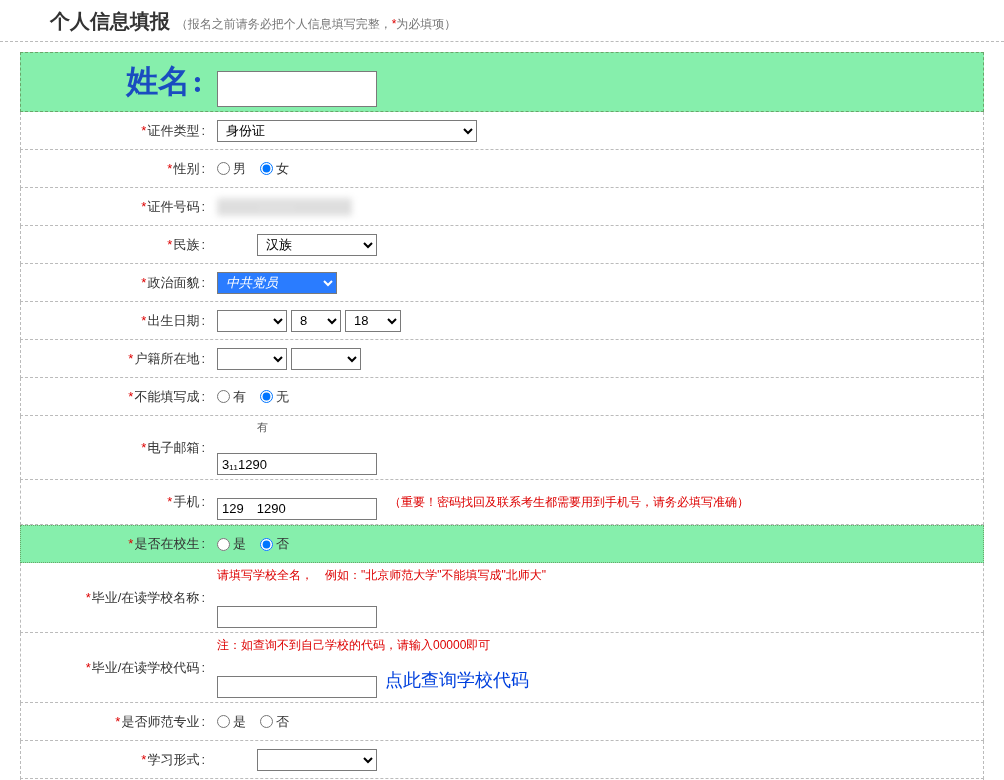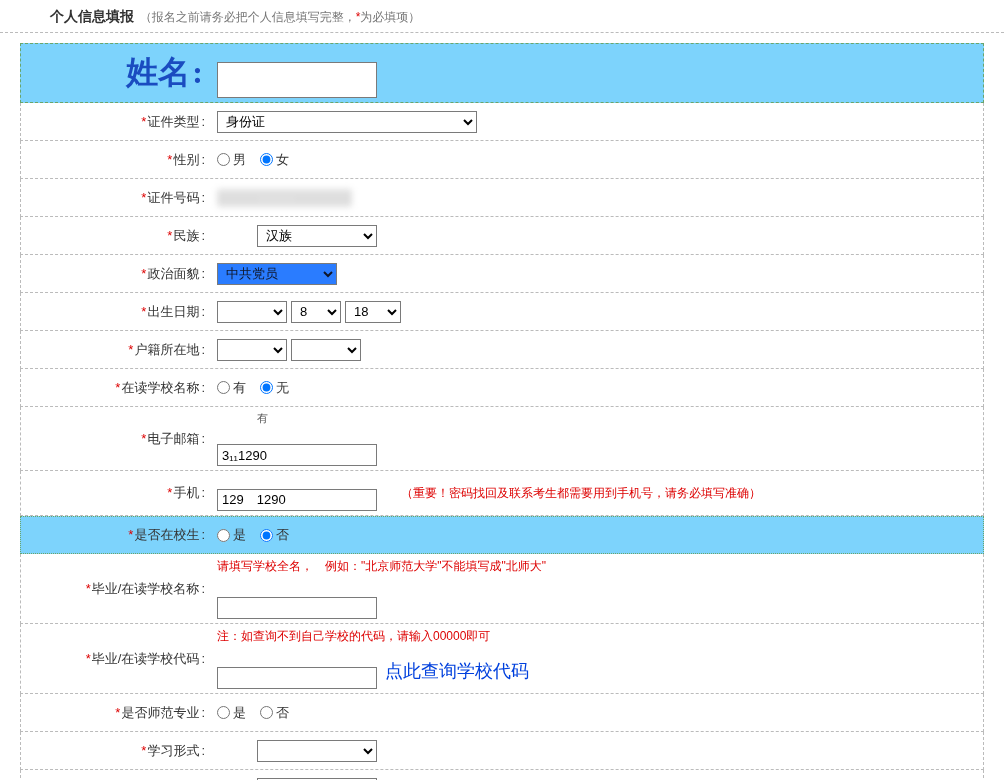--- a/index.html
+++ b/index.html
@@ -10,42 +10,42 @@
     color: #333;
     background: #fff;
     width: 1004px;
   }
   .page-title {
     padding: 8px 0 6px 50px;
     border-bottom: 1px dashed #bbb;
   }
   .page-title .main {
     font-weight: bold;
-    font-size: 14px;
+    font-size: 20px;
   }
   .page-title .sub {
     font-size: 12px;
     color: #777;
     margin-left: 2px;
   }
   .page-title .star { color: #d00; }
   .form-area { position: relative; padding-top: 10px; }
   .row {
     position: relative;
     margin: 0 20px;
     border: 1px dashed #bbb;
     border-top: none;
     border-bottom: 1px dashed #bbb;
     background: #fff;
     display: flex;
     align-items: center;
     min-height: 38px;
   }
   .row + .row { margin-top: 0; }
-  .row.highlight { background: #7dd3fc; border: 1px dashed #6aa56a; }
+  .row.highlight { background: #86efac; border: 1px dashed #6aa56a; }
   .row.name-row { min-height: 60px; border: 1px dashed #6aa56a; }
   .row.isstudent { border: 1px dotted #6aa56a; }
   .label {
     width: 190px;
     text-align: right;
     padding-right: 4px;
     color: #333;
     flex-shrink: 0;
   }
   .label .req { color: #d00; margin-right: 1px; }
@@ -71,24 +71,24 @@
     font-size: 13px;
     border: 1px solid #7a7a7a;
     background: #fff;
     height: 22px;
     padding: 1px 4px;
   }
   .green-input { background: #d7ecd7; margin-top: 14px; }
   select.wide { width: 260px; }
   select.short { width: 70px; }
   select.mid { width: 120px; margin-left: 40px; }
-  select.blue-sel { background: #2a7cff; color: #0f172a; width: 120px; }
+  select.blue-sel { background: #2a7cff; color: #ffffff; width: 120px; font-style: italic; }
   .radio-wrap { display: inline-flex; align-items: center; margin-right: 10px; }
   .radio-wrap input { margin: 0 3px 0 0; }
-  .note-red { color: #d00; font-size: 12px; margin-left: 20px; }
+  .note-red { color: #d00; font-size: 12px; margin-left: 8px; }
   .note-blue { color: #0040dd; font-size: 18px; margin-left: 8px; cursor: pointer; }
   .annot {
     position: absolute;
     color: #d00;
     font-size: 14px;
     font-family: SimSun, serif;
     pointer-events: none;
   }
   .annot1 { left: 410px; top: 36px; }
   .annot2 { left: 500px; top: 360px; }
@@ -196,21 +196,21 @@
   <svg class="arrow" width="220" height="60">
     <defs>
         <marker id="ah" markerWidth="10" markerHeight="10" refX="8" refY="3" orient="auto">
           <path d="M0,0 L9,3 L0,6 Z" fill="#d00"></path>
         </marker>
       </defs>
     <line x1="20" y1="50" x2="200" y2="14" stroke="#d00" stroke-width="2" marker-end="url(#ah)"></line>
   </svg>
 
   <div class="row">
-    <div class="label"><span class="req">*</span><span>在读学校名称</span><span class="colon">:</span></div>
+    <div class="label"><span class="req">*</span><span>不能填写成</span><span class="colon">:</span></div>
     <div class="value">
       <label class="radio-wrap">
           <input type="radio" name="r" style=""> 
           <span>有</span>
         </label>
       <label class="radio-wrap">
           <input type="radio" name="r" checked="" style=""> 
           <span>无</span>
         </label>
     </div>

